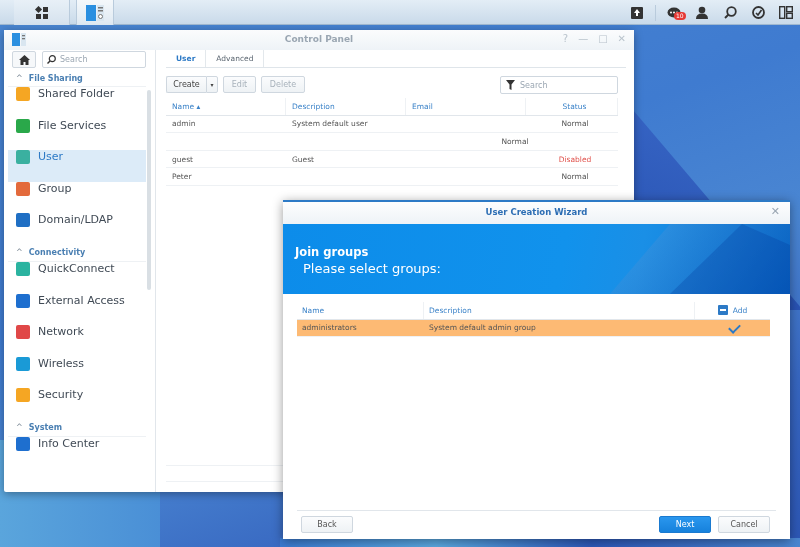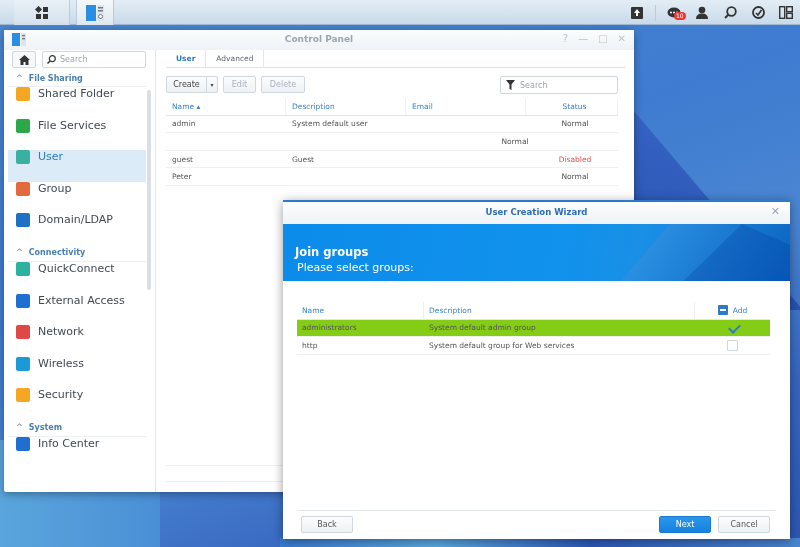--- a/index.html
+++ b/index.html
@@ -48,29 +48,29 @@
 .gc{padding-left:6px;height:100%;display:flex;align-items:center}
 .c1{width:120px}.c2{width:120px}.c3{width:120px}.c4{flex:1;justify-content:center}
 .ghead .gc{border-right:1px solid #eef1f4}
 .dis-red{color:#e0504a}
 .bottomlines{position:absolute;left:0;right:8px;bottom:10px;height:17px;border-top:1px solid #eef1f4;border-bottom:1px solid #eef1f4}
 
 .wiz{position:absolute;left:283px;top:200px;width:507px;height:339px;background:#fff;box-shadow:0 2px 10px rgba(0,0,0,.4)}
 .wiz-title{height:24px;background:linear-gradient(#fdfefe,#eef3f7);position:relative;border-top:2px solid #2d7ac6}
 .wiz-title span{position:absolute;left:0;right:0;top:5px;text-align:center;font-size:8.5px;font-weight:bold;color:#2d6eb4}
 .wiz-close{position:absolute;right:10px;top:3px;color:#9aa6b2;font-size:11px}
-.banner{height:57px;position:relative;overflow:hidden;background:linear-gradient(100deg,#0c8cea 0%,#1192ec 55%,#1a8fe6 70%,#0a73d2 100%)}
+.banner{height:70px;position:relative;overflow:hidden;background:linear-gradient(100deg,#0c8cea 0%,#1192ec 55%,#1a8fe6 70%,#0a73d2 100%)}
 .banner .tri1{position:absolute;right:0;top:0;width:200px;height:70px;background:linear-gradient(135deg,rgba(255,255,255,.12),rgba(0,60,160,.35));clip-path:polygon(40% 0,100% 0,100% 100%,10% 100%)}
 .banner .tri2{position:absolute;right:0;top:0;width:120px;height:70px;background:rgba(0,50,150,.25);clip-path:polygon(60% 0,100% 30%,100% 100%,0 100%)}
 .banner h1{position:absolute;left:12px;top:21px;font-size:11.5px;color:#fff;font-weight:bold}
-.banner p{position:absolute;left:14px;top:37px;font-size:11px;color:#fff}
+.banner p{position:absolute;left:20px;top:37px;font-size:13px;color:#fff}
 .wg{position:absolute;left:14px;top:102px;width:473px;font-size:7.5px}
 .wrow{height:17.6px;display:flex;align-items:center;border-bottom:1px solid #eef1f4;color:#555}
 .whead{color:#3a82c8;border-bottom:1px solid #e1e6eb}
-.wrow.sel{background:#84cc16}
+.wrow.sel{background:#fdba74}
 .w1{width:127px;padding-left:5px}.w2{width:271px;padding-left:5px;height:100%;display:flex;align-items:center}
 .whead .w1,.whead .w2{border-right:1px solid #eef1f4;height:100%;display:flex;align-items:center}
 .w3{flex:1;display:flex;align-items:center;justify-content:center}
 .chk{width:11px;height:11px;border:1px solid #cfd7df;border-radius:1px;background:#fff;position:relative}
 .chk.on{border-color:transparent;background:transparent}
 .chk.on::after{content:"";position:absolute;left:3px;top:-1px;width:5px;height:9px;border-right:2px solid #2d7ac6;border-bottom:2px solid #2d7ac6;transform:rotate(45deg)}
 .minus{width:10px;height:10px;background:#2d7ac6;border-radius:1px;margin-right:5px;position:relative}
 .minus::after{content:"";position:absolute;left:2px;top:4px;width:6px;height:2px;background:#fff}
 .wfoot{position:absolute;left:14px;right:14px;bottom:28px;border-top:1px solid #e1e6eb}
 .wbtn{position:absolute;bottom:6px;height:17px;border:1px solid #cfd7df;border-radius:2px;background:linear-gradient(#fbfcfd,#eef2f5);font-size:8px;color:#555;display:flex;align-items:center;justify-content:center;width:52px}
@@ -311,25 +311,18 @@
         <span>Add</span>
       </div>
     </div>
   <div class="wrow sel">
         <div class="w1">administrators</div>
         <div class="w2">System default admin group</div>
         <div class="w3">
           <span class="chk on"></span>
         </div>
       </div>
-      <div class="wrow">
-        <div class="w1">http</div>
-        <div class="w2">System default group for Web services</div>
-        <div class="w3">
-          <span class="chk"></span>
-        </div>
-      </div>
     </div>
   <div class="wfoot"></div>
   <div class="wbtn" style="left:18px">Back</div>
   <div class="wbtn primary" style="right:79px">Next</div>
   <div class="wbtn" style="right:20px">Cancel</div>
 </div>
 
 </body></html>

